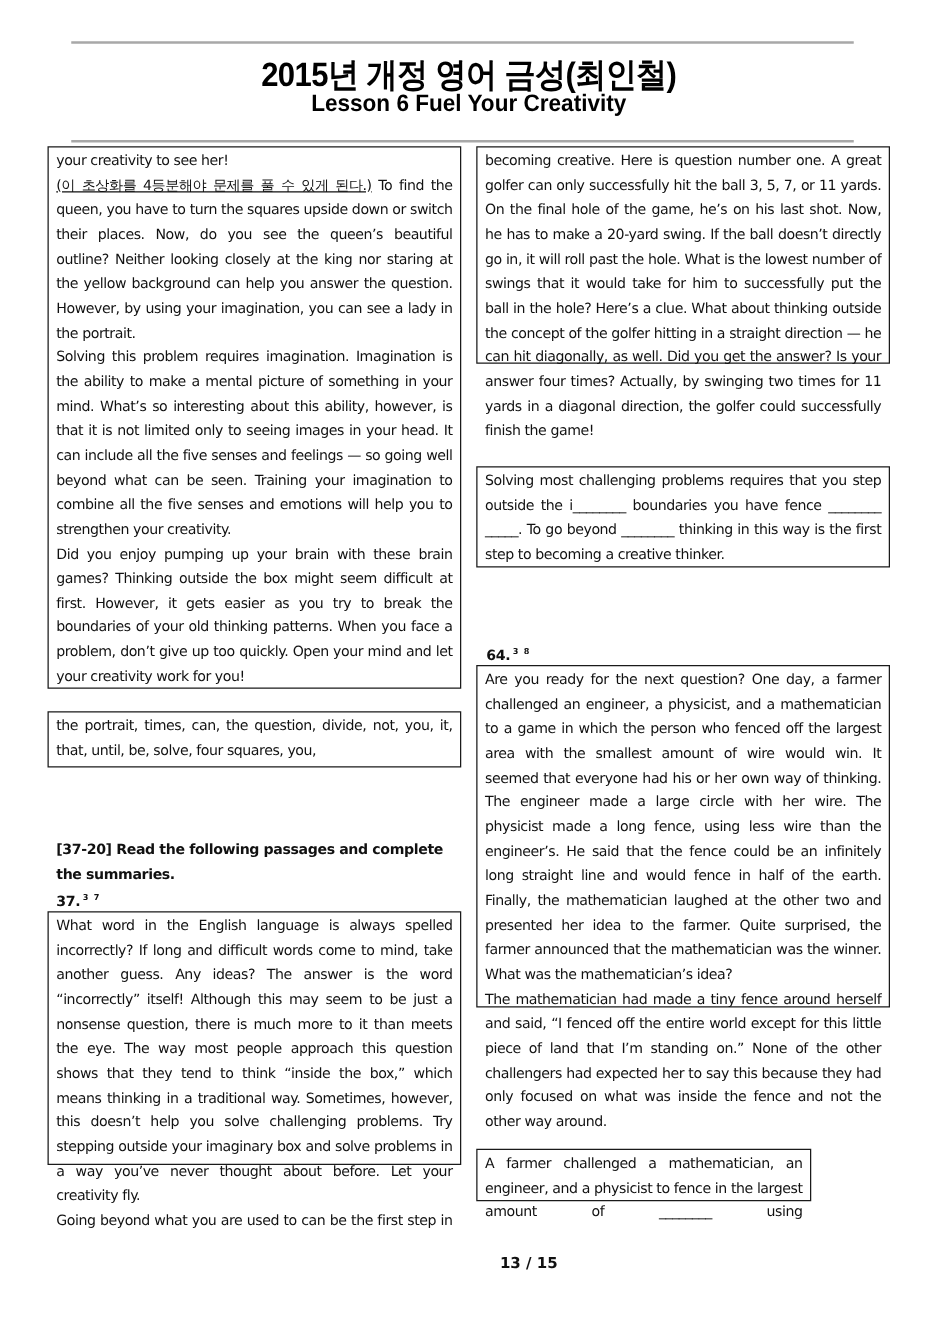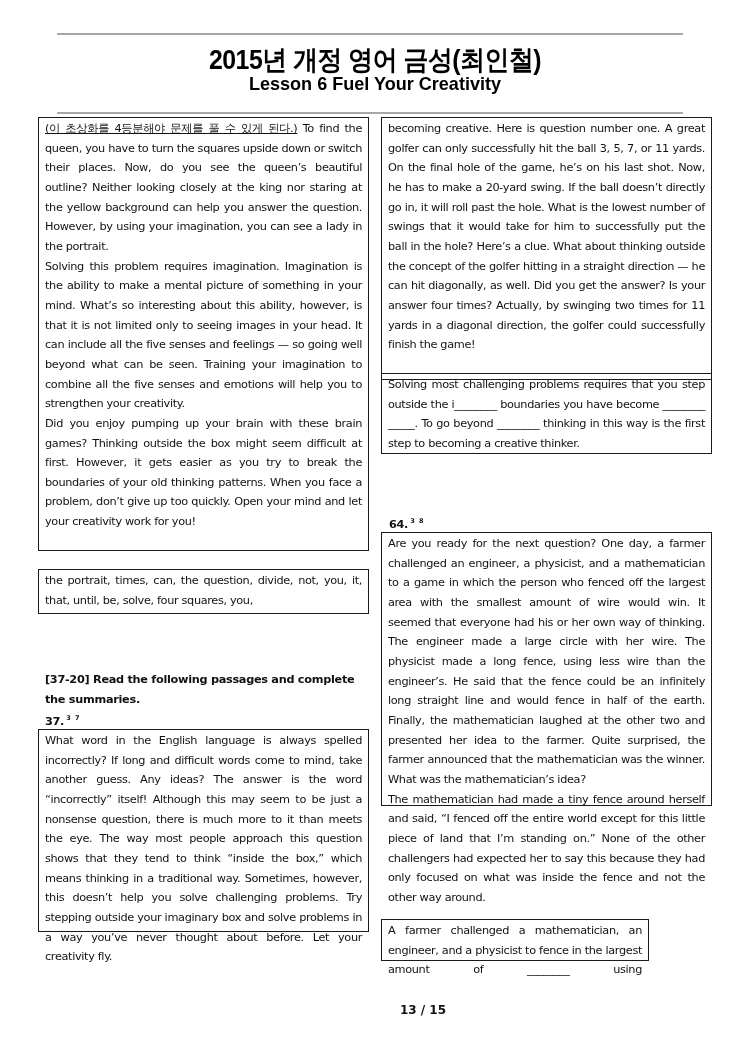--- a/index.html
+++ b/index.html
@@ -29,47 +29,49 @@
   </style>
 </head>
 <body>
 
 <div class="rule top"></div>
 <div class="title">2015년 개정 영어 금성(최인철)</div>
 <div class="subtitle">Lesson 6 Fuel Your Creativity</div>
 <div class="rule bottom"></div>
 
 <div class="box" style="left:38px; top:117px; width:331px; height:434px;">
+  <p class="last-line-left">your creativity to see her!</p>
   <p class="last-line-left"><span class="ul">(이 초상화를 4등분해야 문제를 풀 수 있게 된다.)</span><span> To find the queen, you have to turn the squares upside down or switch their places. Now, do you see the queen’s beautiful outline? Neither looking closely at the king nor staring at the yellow background can help you answer the question. However, by using your imagination, you can see a lady in the portrait.</span></p>
   <p class="last-line-left">Solving this problem requires imagination. Imagination is the ability to make a mental picture of something in your mind. What’s so interesting about this ability, however, is that it is not limited only to seeing images in your head. It can include all the five senses and feelings — so going well beyond what can be seen. Training your imagination to combine all the five senses and emotions will help you to strengthen your creativity.</p>
   <p class="last-line-left">Did you enjoy pumping up your brain with these brain games? Thinking outside the box might seem difficult at first. However, it gets easier as you try to break the boundaries of your old thinking patterns. When you face a problem, don’t give up too quickly. Open your mind and let your creativity work for you!</p>
 </div>
 
 <div class="box" style="left:38px; top:569px; width:331px; height:45px;">
   <p class="last-line-left">the portrait, times, can, the question, divide, not, you, it, that, until, be, solve, four squares, you,</p>
 </div>
 
 <div class="plain bold" style="left:45px; top:670px; width:318px;">
   <span>[37-20] Read the following passages and complete the summaries.</span>
 </div>
 
 <div class="plain qnum" style="left:45px; top:709px;">
   <span>37.</span><sup>3 7</sup>
 </div>
 
 <div class="box" style="left:38px; top:729px; width:331px; height:203px;">
   <p class="last-line-left">What word in the English language is always spelled incorrectly? If long and difficult words come to mind, take another guess. Any ideas? The answer is the word “incorrectly” itself! Although this may seem to be just a nonsense question, there is much more to it than meets the eye. The way most people approach this question shows that they tend to think “inside the box,” which means thinking in a traditional way. Sometimes, however, this doesn’t help you solve challenging problems. Try stepping outside your imaginary box and solve problems in a way you’ve never thought about before. Let your creativity fly.</p>
+  <p style="text-align-last: justify;">Going beyond what you are used to can be the first step in</p>
 </div>
 
-<div class="box" style="left:381px; top:117px; width:331px; height:263px;">
+<div class="box" style="left:381px; top:117px; width:331px; height:174px;">
   <p class="last-line-left">becoming creative. Here is question number one. A great golfer can only successfully hit the ball 3, 5, 7, or 11 yards. On the final hole of the game, he’s on his last shot. Now, he has to make a 20-yard swing. If the ball doesn’t directly go in, it will roll past the hole. What is the lowest number of swings that it would take for him to successfully put the ball in the hole? Here’s a clue. What about thinking outside the concept of the golfer hitting in a straight direction — he can hit diagonally, as well. Did you get the answer? Is your answer four times? Actually, by swinging two times for 11 yards in a diagonal direction, the golfer could successfully finish the game!</p>
 </div>
 
 <div class="box" style="left:381px; top:373px; width:331px; height:81px;">
-  <p class="last-line-left">Solving most challenging problems requires that you step outside the i________ boundaries you have become ________ _____. To go beyond ________ thinking in this way is the first step to becoming a creative thinker.</p>
+  <p class="last-line-left">Solving most challenging problems requires that you step outside the i________ boundaries you have fence ________ _____. To go beyond ________ thinking in this way is the first step to becoming a creative thinker.</p>
 </div>
 
 <div class="plain qnum" style="left:389px; top:512px;">
   <span>64.</span><sup>3 8</sup>
 </div>
 
 <div class="box" style="left:381px; top:532px; width:331px; height:274px;">
   <p class="last-line-left">Are you ready for the next question? One day, a farmer challenged an engineer, a physicist, and a mathematician to a game in which the person who fenced off the largest area with the smallest amount of wire would win. It seemed that everyone had his or her own way of thinking. The engineer made a large circle with her wire. The physicist made a long fence, using less wire than the engineer’s. He said that the fence could be an infinitely long straight line and would fence in half of the earth. Finally, the mathematician laughed at the other two and presented her idea to the farmer. Quite surprised, the farmer announced that the mathematician was the winner. What was the mathematician’s idea?</p>
   <p class="last-line-left">The mathematician had made a tiny fence around herself and said, “I fenced off the entire world except for this little piece of land that I’m standing on.” None of the other challengers had expected her to say this because they had only focused on what was inside the fence and not the other way around.</p>
 </div>

